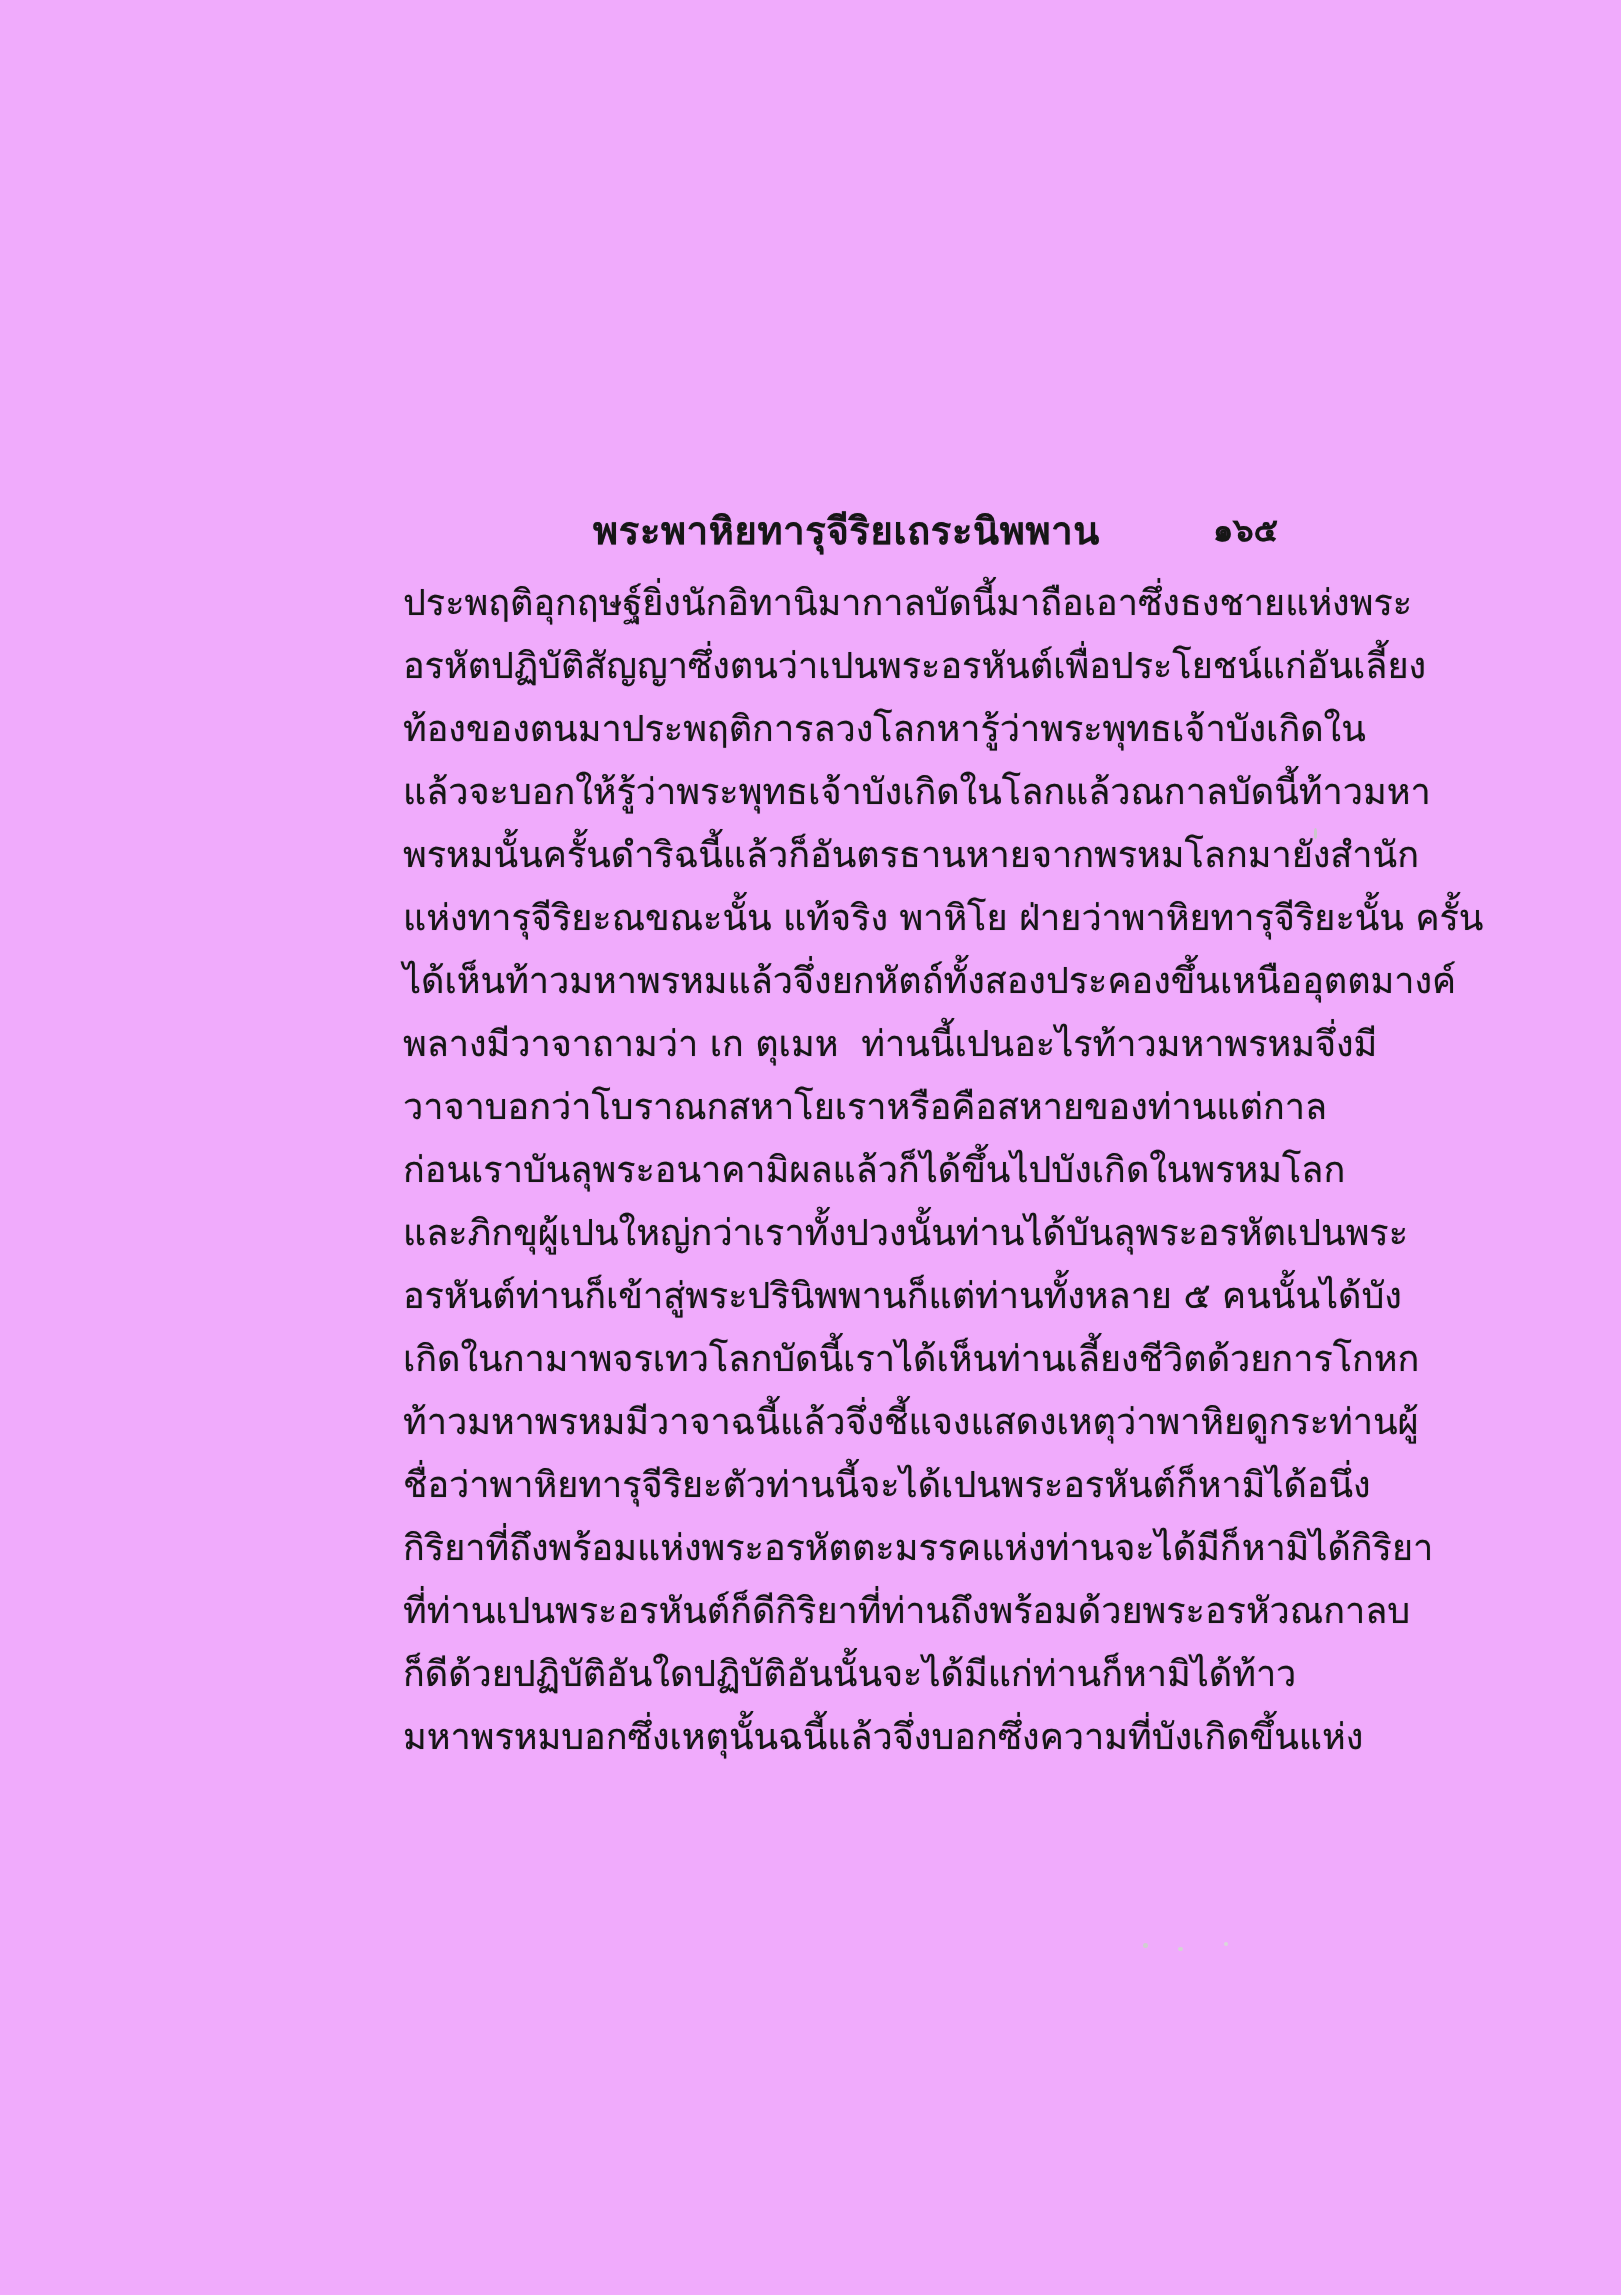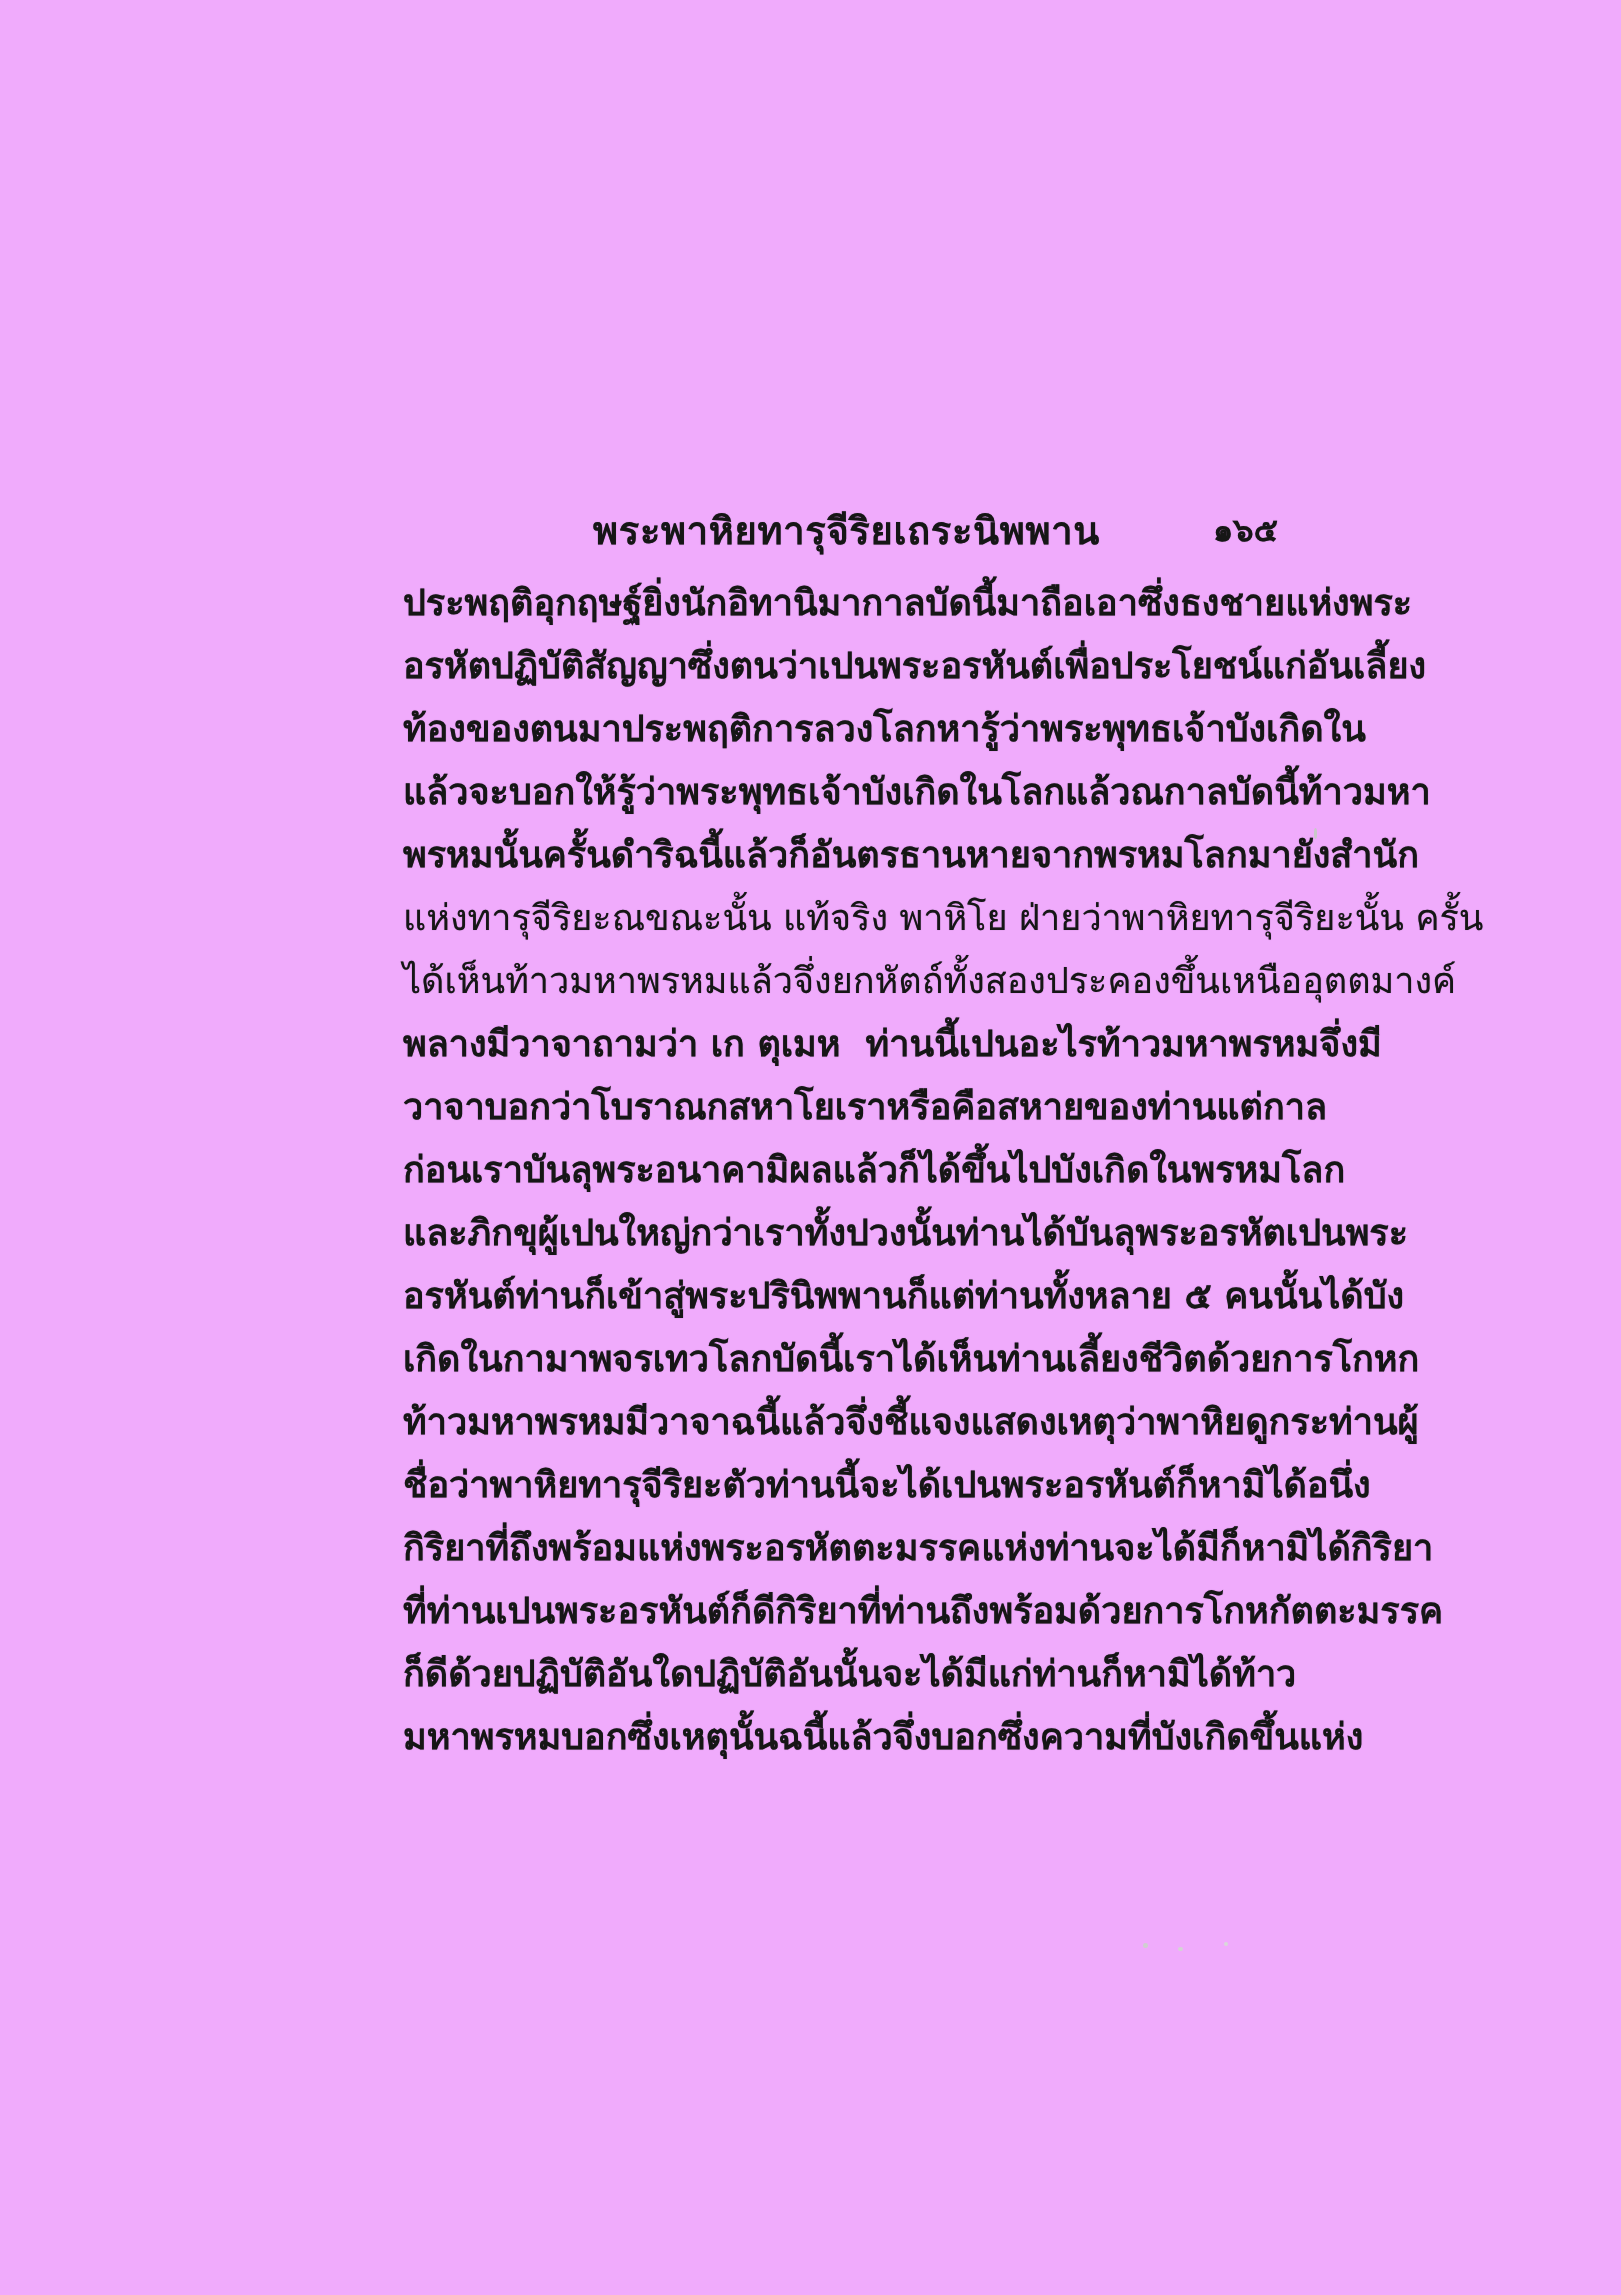--- a/index.html
+++ b/index.html
@@ -27,21 +27,21 @@
     position:absolute;top:571px;left:403px;width:887px;
     font-size:36px;
     text-shadow:0 0 0.8px rgba(0,0,0,.5);
   }
   .text-line{
     height:63px;line-height:63px;
     display:flex;justify-content:flex-start;
     white-space:pre;
     overflow:visible;
   }
-  .text-line.justify{font-weight:bold;}
+  .text-line.justify{}
   .seg{display:inline-block;line-height:63px;}
   .speck{position:absolute;background:#b9b9b9;border-radius:50%;}
   .speck.s1{left:1314px;top:828px;width:3.3px;height:10.5px;background:#c9c9c9;}
   .speck.s2{left:1143px;top:1943px;width:5.3px;height:4.6px;background:#cfcfcf;}
   .speck.s3{left:1178px;top:1947px;width:4.6px;height:4px;background:#d4d4d4;}
   .speck.s4{left:1224px;top:1942px;width:4px;height:4px;background:#d8d8d8;}
 </style>
 </head>
 <body>
 
@@ -59,21 +59,21 @@
       <div class="text-line"><span class="seg">ได้เห็นท้าวมหาพรหมแล้วจึ่งยกหัตถ์ทั้งสองประคองขึ้นเหนืออุตตมางค์</span></div>
       <div class="text-line justify"><span class="seg">พลางมีวาจาถามว่า เก ตุเมห  ท่านนี้เปนอะไร</span><span class="seg">ท้าวมหาพรหมจึ่งมี</span></div>
       <div class="text-line justify"><span class="seg">วาจาบอกว่า</span><span class="seg">โบราณกสหาโย</span><span class="seg">เราหรือคือสหายของท่านแต่กาล</span></div>
       <div class="text-line justify"><span class="seg">ก่อน</span><span class="seg">เราบันลุพระอนาคามิผลแล้วก็ได้ขึ้นไปบังเกิดในพรหมโลก</span></div>
       <div class="text-line justify"><span class="seg">และภิกขุผู้เปนใหญ่กว่าเราทั้งปวงนั้น</span><span class="seg">ท่านได้บันลุพระอรหัตเปนพระ</span></div>
       <div class="text-line justify"><span class="seg">อรหันต์ท่านก็เข้าสู่พระปรินิพพาน</span><span class="seg">ก็แต่ท่านทั้งหลาย ๕ คนนั้นได้บัง</span></div>
       <div class="text-line justify"><span class="seg">เกิดในกามาพจรเทวโลก</span><span class="seg">บัดนี้เราได้เห็นท่านเลี้ยงชีวิตด้วยการโกหก</span></div>
       <div class="text-line justify"><span class="seg">ท้าวมหาพรหมมีวาจาฉนี้แล้วจึ่งชี้แจงแสดงเหตุว่า</span><span class="seg">พาหิย</span><span class="seg">ดูกระท่านผู้</span></div>
       <div class="text-line justify"><span class="seg">ชื่อว่าพาหิยทารุจีริยะ</span><span class="seg">ตัวท่านนี้จะได้เปนพระอรหันต์ก็หามิได้</span><span class="seg">อนึ่ง</span></div>
       <div class="text-line justify"><span class="seg">กิริยาที่ถึงพร้อมแห่งพระอรหัตตะมรรคแห่งท่านจะได้มีก็หามิได้</span><span class="seg">กิริยา</span></div>
-      <div class="text-line justify"><span class="seg">ที่ท่านเปนพระอรหันต์ก็ดี</span><span class="seg">กิริยาที่ท่านถึงพร้อมด้วยการโกหกัตตะมรรค</span></div>
+      <div class="text-line justify"><span class="seg">ที่ท่านเปนพระอรหันต์ก็ดี</span><span class="seg">กิริยาที่ท่านถึงพร้อมด้วยพระอรหัวณกาลบ</span></div>
       <div class="text-line justify"><span class="seg">ก็ดีด้วยปฏิบัติอันใด</span><span class="seg">ปฏิบัติอันนั้นจะได้มีแก่ท่านก็หามิได้</span><span class="seg">ท้าว</span></div>
       <div class="text-line justify"><span class="seg">มหาพรหมบอกซึ่งเหตุนั้นฉนี้แล้ว</span><span class="seg">จึ่งบอกซึ่งความที่บังเกิดขึ้นแห่ง</span></div>
     </div>
 
   <div class="speck s1"></div>
   <div class="speck s2"></div>
   <div class="speck s3"></div>
   <div class="speck s4"></div>
 </div>
 

